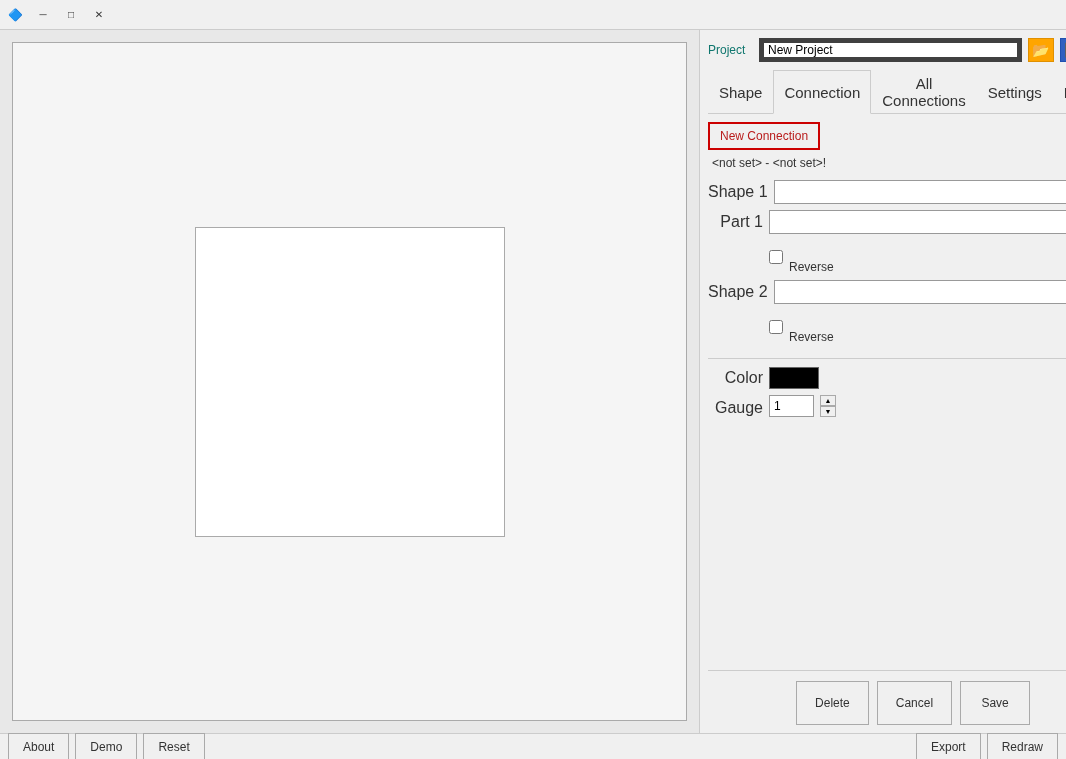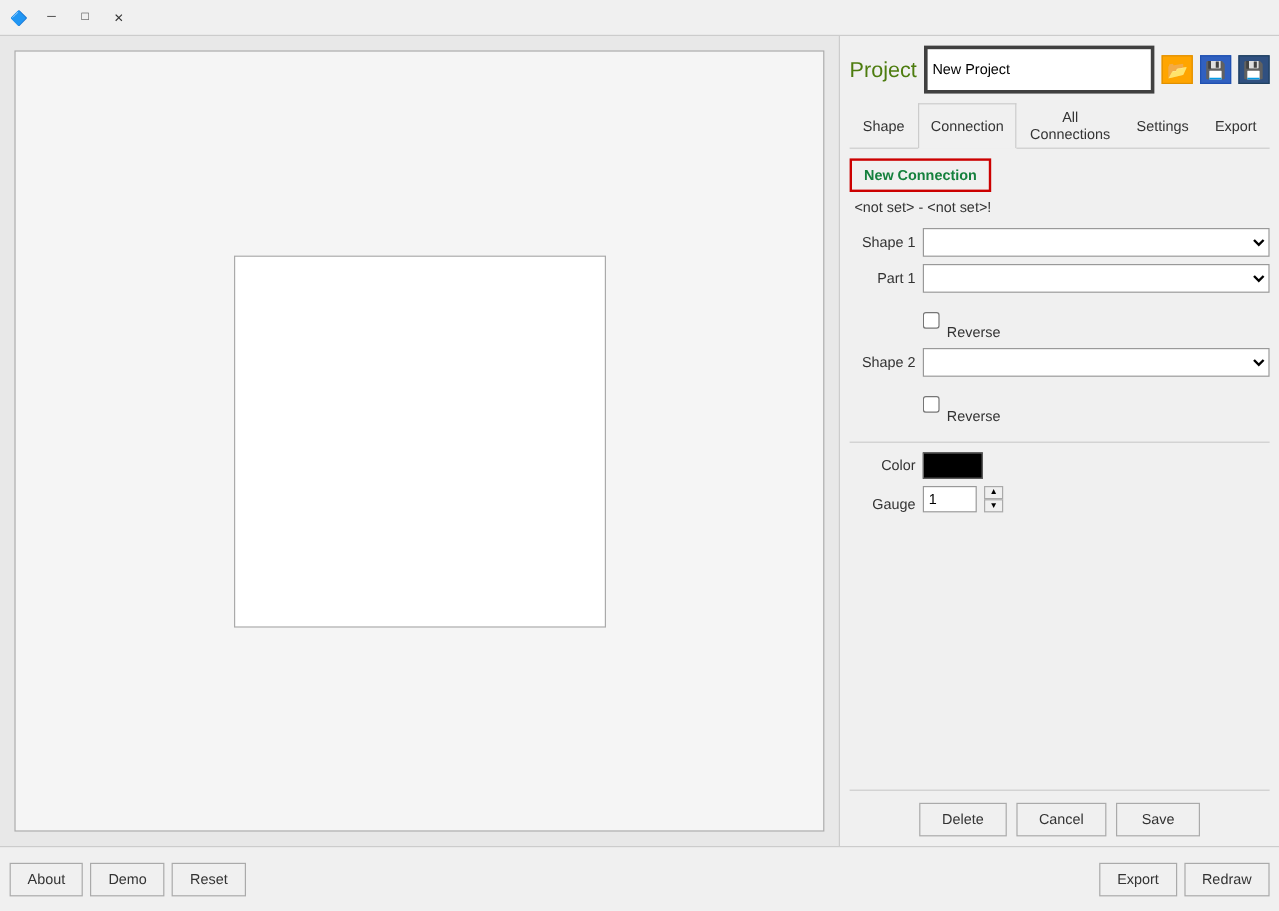--- a/index.html
+++ b/index.html
@@ -96,28 +96,28 @@
     }
 
     
     .project-row {
       display: flex;
       align-items: center;
       gap: 6px;
       margin-bottom: 8px;
     }
     .project-label {
-      font-size: 18px;
-      color: #4d7c0f;
+      font-size: 12px;
+      color: #0f766e;
       min-width: 45px;
     }
     .project-input {
       flex: 1;
-      height: 40px;
-      border: 3px solid #404040;
+      height: 24px;
+      border: 5px solid #404040;
       background: white;
       padding: 2px 4px;
       font-size: 12px;
     }
     .icon-btn {
       width: 26px;
       height: 24px;
       border: 1px solid #aaa;
       cursor: pointer;
       display: flex;
@@ -131,21 +131,21 @@
     .icon-btn.save-dark { background: #305080; color: white; border-color: #204060; }
 
     
     .tabs {
       display: flex;
       border-bottom: 1px solid #ccc;
       margin-bottom: 8px;
     }
     .tab {
       padding: 4px 10px;
-      font-size: 12px;
+      font-size: 15px;
       cursor: pointer;
       border: 1px solid transparent;
       border-bottom: none;
       background: transparent;
       color: #333;
     }
     .tab.active {
       background: #f0f0f0;
       border-color: #ccc;
       border-bottom: 1px solid #f0f0f0;
@@ -167,41 +167,41 @@
       font-size: 12px;
       padding: 2px 4px;
     }
     .new-connection-btn {
       height: 28px;
       padding: 0 10px;
       background: #f0f0f0;
       border: 2px solid #cc0000;
       cursor: pointer;
       font-size: 12px;
-      color: #15803d;
-      font-weight: bold;
+      color: #b91c1c;
+      font-weight: normal;
     }
 
     .connection-status {
       font-size: 12px;
       color: #333;
       margin-bottom: 10px;
       padding-left: 4px;
     }
 
     
     .form-row {
       display: flex;
       align-items: center;
       gap: 6px;
       margin-bottom: 6px;
     }
     .form-label {
       min-width: 55px;
-      font-size: 12px;
+      font-size: 16px;
       color: #333;
       text-align: right;
     }
     .form-select {
       flex: 1;
       height: 24px;
       border: 1px solid #999;
       background: white;
       font-size: 12px;
       padding: 2px 4px;
@@ -265,21 +265,21 @@
 
     
     .separator {
       border: none;
       border-top: 1px solid #ccc;
       margin: 8px 0;
     }
 
     
     .bottom-toolbar {
-      height: 54px;
+      height: 26px;
       background: #f0f0f0;
       border-top: 1px solid #ccc;
       display: flex;
       align-items: center;
       padding: 0 8px;
       gap: 6px;
       flex-shrink: 0;
     }
     .toolbar-btn {
       height: 28px;
@@ -295,21 +295,21 @@
     
     .panel-bottom {
       margin-top: auto;
       display: flex;
       gap: 8px;
       justify-content: center;
       padding-top: 10px;
       border-top: 1px solid #ccc;
     }
     .panel-btn {
-      height: 28px;
+      height: 44px;
       padding: 0 18px;
       background: #f0f0f0;
       border: 1px solid #aaa;
       cursor: pointer;
       font-size: 12px;
       color: #333;
       min-width: 70px;
     }
 
     .right-panel-inner {

